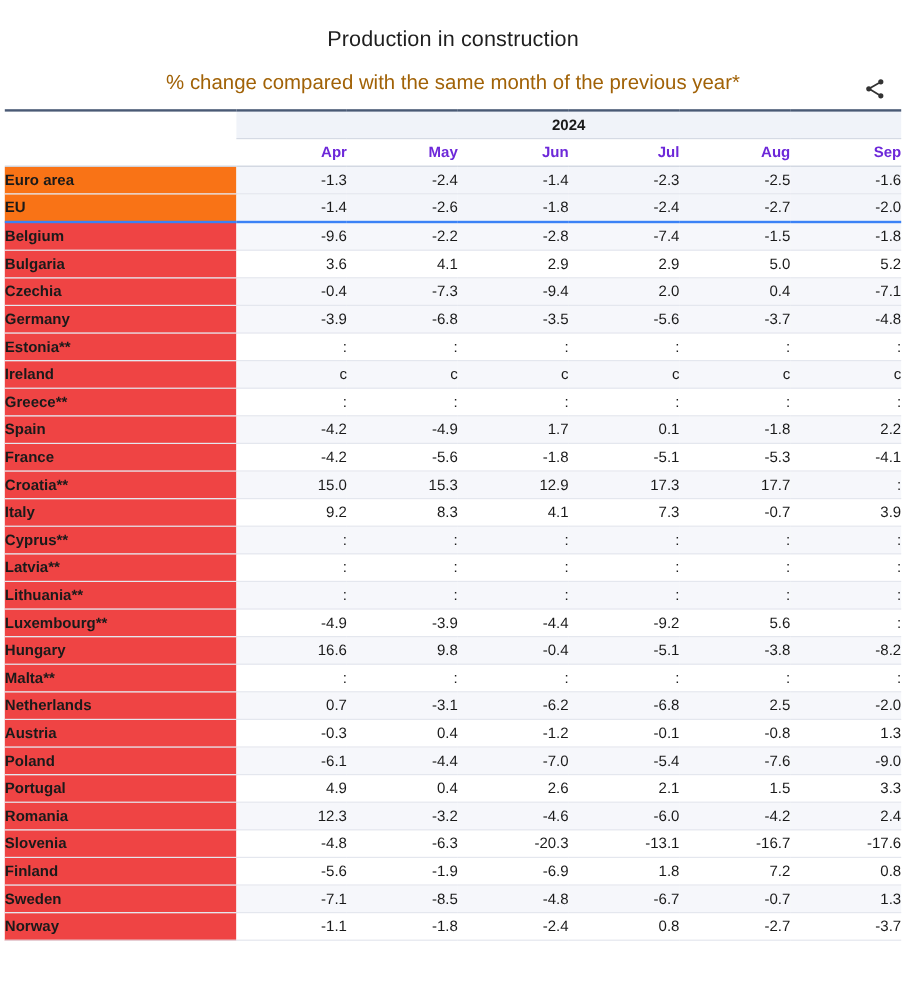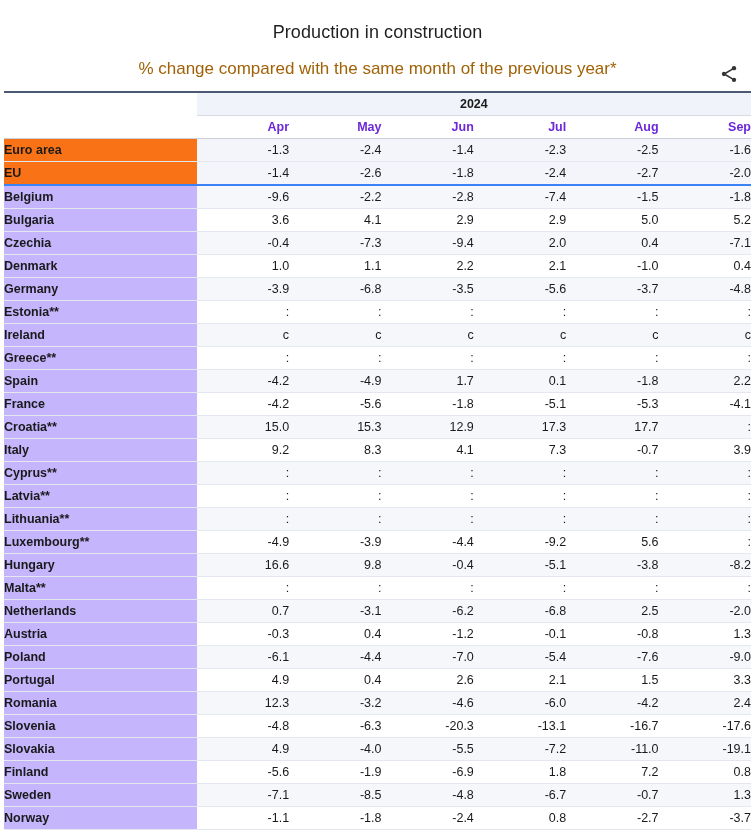--- a/index.html
+++ b/index.html
@@ -94,21 +94,21 @@
     border-bottom: 1px solid #c9cfdb;
   }
 
   tbody tr td {
     border-bottom: 1px solid #e4e7ee;
   }
   td.country {
     font-weight: bold;
     padding-left: 12px;
     text-align: left;
-    background: #c4b5fd;
+    background: #ef4444;
     font-size: 12.5px;
     color: #1a1a1a;
   }
   td.val {
     text-align: right;
     padding-right: 14px;
     font-size: 12.5px;
     color: #1a1a1a;
   }
   tr.agg td.country { background: #f97316; }
@@ -200,29 +200,20 @@
         </tr>
         <tr class="alt">
           <td class="country">Czechia</td>
           <td class="val">-0.4</td>
           <td class="val">-7.3</td>
           <td class="val">-9.4</td>
           <td class="val">2.0</td>
           <td class="val">0.4</td>
           <td class="val">-7.1</td>
         </tr>
-        <tr class="norm">
-          <td class="country">Denmark</td>
-          <td class="val">1.0</td>
-          <td class="val">1.1</td>
-          <td class="val">2.2</td>
-          <td class="val">2.1</td>
-          <td class="val">-1.0</td>
-          <td class="val">0.4</td>
-        </tr>
         <tr class="alt">
           <td class="country">Germany</td>
           <td class="val">-3.9</td>
           <td class="val">-6.8</td>
           <td class="val">-3.5</td>
           <td class="val">-5.6</td>
           <td class="val">-3.7</td>
           <td class="val">-4.8</td>
         </tr>
         <tr class="norm">
@@ -389,29 +380,20 @@
         </tr>
         <tr class="norm">
           <td class="country">Slovenia</td>
           <td class="val">-4.8</td>
           <td class="val">-6.3</td>
           <td class="val">-20.3</td>
           <td class="val">-13.1</td>
           <td class="val">-16.7</td>
           <td class="val">-17.6</td>
         </tr>
-        <tr class="alt">
-          <td class="country">Slovakia</td>
-          <td class="val">4.9</td>
-          <td class="val">-4.0</td>
-          <td class="val">-5.5</td>
-          <td class="val">-7.2</td>
-          <td class="val">-11.0</td>
-          <td class="val">-19.1</td>
-        </tr>
         <tr class="norm">
           <td class="country">Finland</td>
           <td class="val">-5.6</td>
           <td class="val">-1.9</td>
           <td class="val">-6.9</td>
           <td class="val">1.8</td>
           <td class="val">7.2</td>
           <td class="val">0.8</td>
         </tr>
         <tr class="alt">

